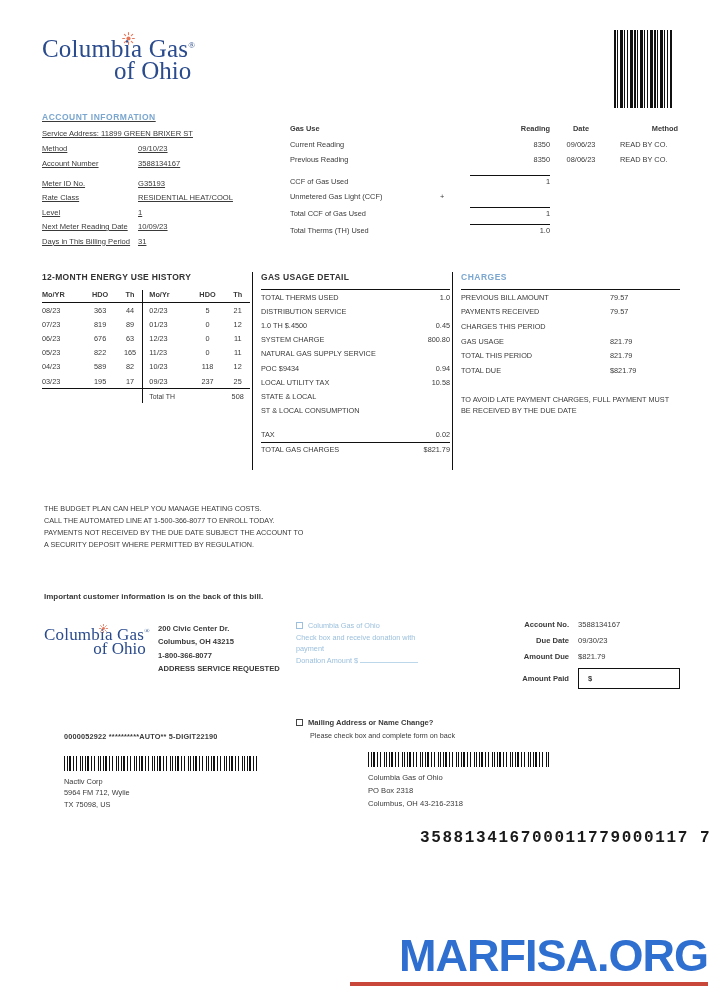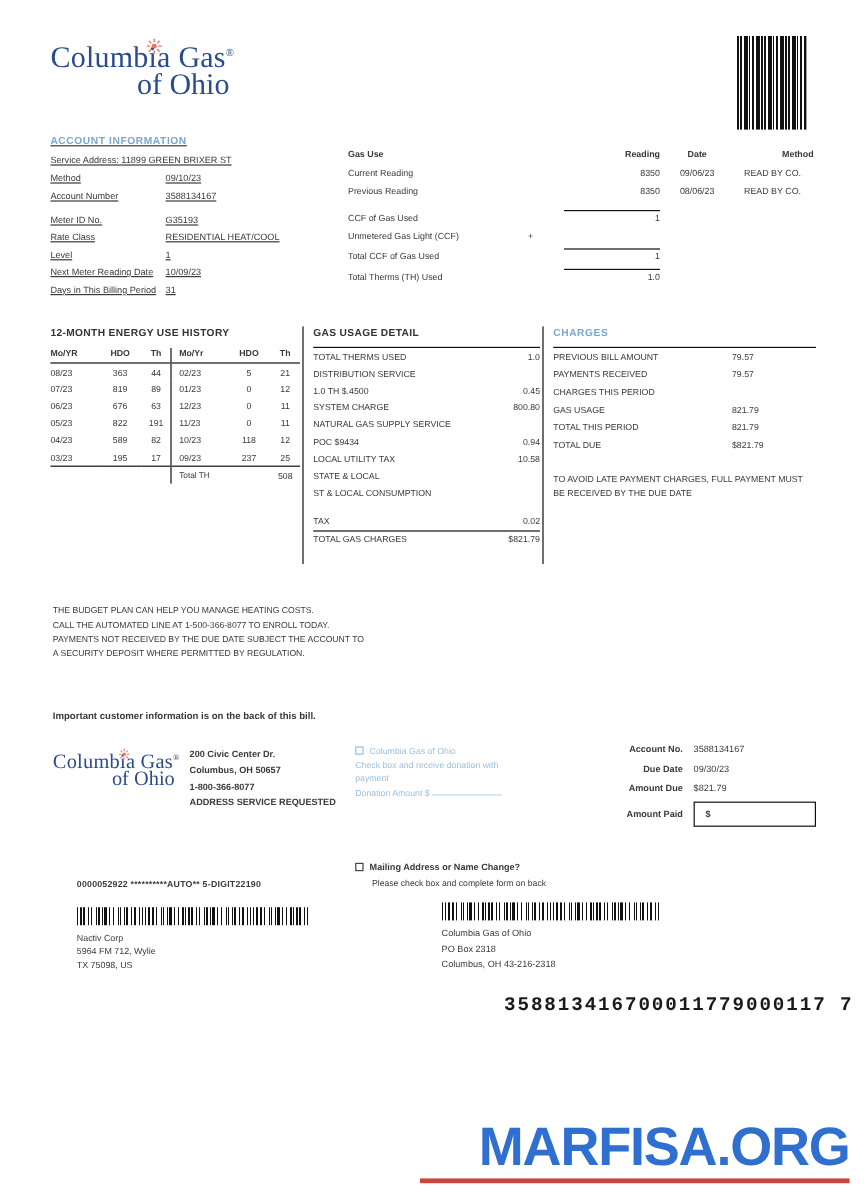--- a/index.html
+++ b/index.html
@@ -352,21 +352,21 @@
             <td class="hist-c2">676</td>
             <td class="hist-c3">63</td>
             <td class="divider"></td>
             <td class="hist-c1">12/23</td>
             <td class="hist-c2">0</td>
             <td class="hist-c3">11</td>
           </tr>
           <tr>
             <td class="hist-c1">05/23</td>
             <td class="hist-c2">822</td>
-            <td class="hist-c3">191</td>
+            <td class="hist-c3">165</td>
             <td class="divider"></td>
             <td class="hist-c1">11/23</td>
             <td class="hist-c2">0</td>
             <td class="hist-c3">11</td>
           </tr>
           <tr>
             <td class="hist-c1">04/23</td>
             <td class="hist-c2">589</td>
             <td class="hist-c3">82</td>
             <td class="divider"></td>
@@ -507,21 +507,21 @@
             </g>
           </g>
         </svg>
         <div class="l1"><span>Columbia Gas</span><span class="reg">®</span></div>
         <div class="l2">of Ohio</div>
       </div>
     </div>
 
     <div id="stub-addr">
       <div>200 Civic  Center Dr.</div>
-      <div>Columbus,  OH 50657</div>
+      <div>Columbus,  OH 43215</div>
       <div>1-800-366-8077</div>
       <div>ADDRESS SERVICE REQUESTED</div>
     </div>
 
     <div id="donation">
       <div>
         <span class="cb"></span><span>Columbia Gas of Ohio</span>
       </div>
       <div>Check box and receive donation with</div>
       <div>payment</div>

